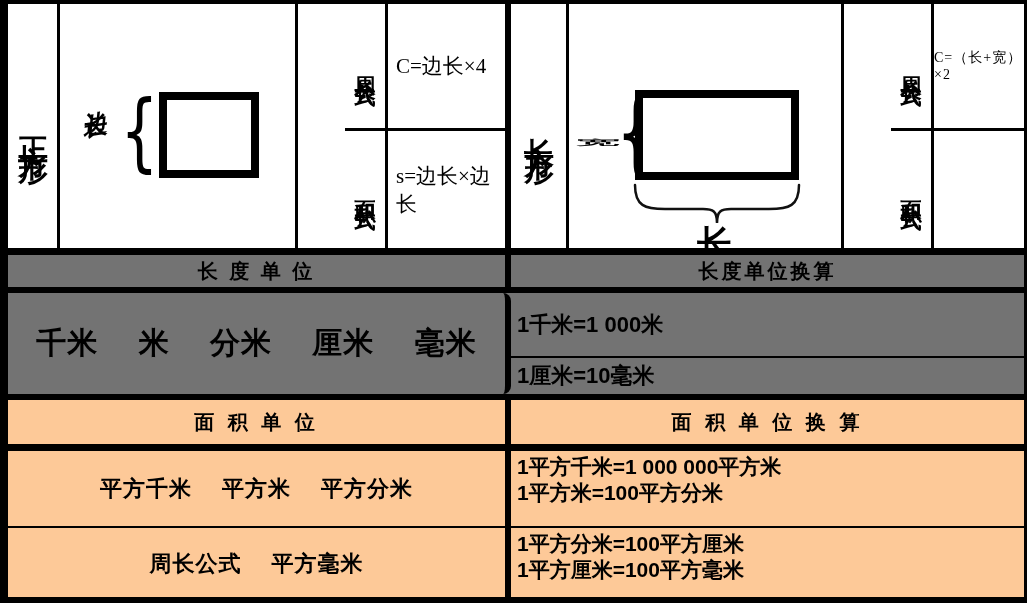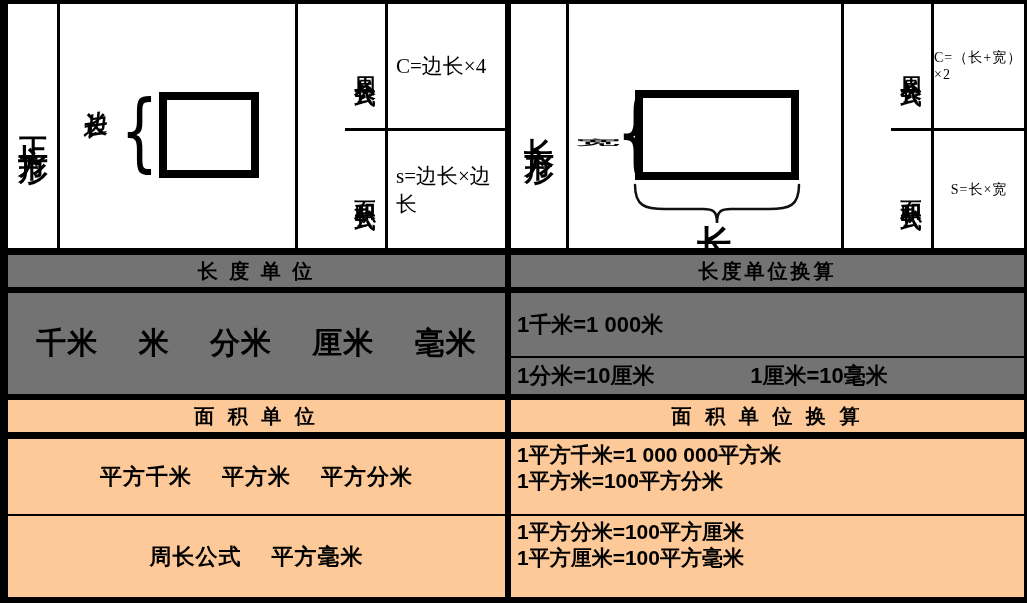--- a/index.html
+++ b/index.html
@@ -98,29 +98,29 @@
   .yellow { background:#737373; }
   .orange { background:#fdc998; }
 
   .yellow-header { height:38px; border-bottom:6px solid #000; }
   .yellow-header .cell-left, .yellow-header .cell-right {
     align-items:center; justify-content:center;
     font-size:20px; font-weight:bold; letter-spacing:3px;
   }
 
   .yellow-body { height:107px; border-bottom:6px solid #000; }
-  .yellow-body .cell-left { font-size:30px; font-weight:bold; letter-spacing:1px; }
+  .yellow-body .cell-left { font-size:30px; font-weight:bold; letter-spacing:1px;border-radius:8px; }
   .yellow-body .cell-right { flex-direction:column; }
   .conv-row { display:flex; align-items:center; padding-left:6px; font-size:22px; font-weight:bold; }
   .conv-row.r1 { height:65px; border-bottom:2px solid #000; }
   .conv-row.r2 { flex:1 1 auto; }
   .conv-row .c1 { width:46%; flex:0 0 auto; }
   .conv-row .c2 { flex:1 1 auto; }
 
-  .orange-header { height:39px; border-bottom:7px solid #000; }
+  .orange-header { height:51px; border-bottom:7px solid #000; }
   .orange-header .cell-left, .orange-header .cell-right {
     align-items:center; justify-content:center;
     font-size:20px; font-weight:bold; letter-spacing:4px;
   }
 
   .orange-row { }
   .orange-row.first { height:77px; border-bottom:2px solid #000; }
   .orange-row.last  { flex:1 1 auto; }
   .orange-row .cell-left { font-size:22px; font-weight:bold; letter-spacing:1px; }
   .orange-row .cell-right { flex-direction:column; justify-content:flex-start; padding:3px 0 16px 6px; }
@@ -163,39 +163,37 @@
         </svg>
         <div class="length-label">长</div>
       </div>
       <div class="formula-part">
         <div class="f-row first">
           <div class="label-cell">周长公式</div>
           <div class="formula-cell small">C=（长+宽）×2</div>
         </div>
         <div class="f-row second">
           <div class="label-cell">面积公式</div>
-          <div class="formula-cell small">S=长×宽</div>
         </div>
       </div>
     </div>
   </div>
 
   <div class="band yellow yellow-header">
     <div class="cell-left">长 度 单 位</div>
     <div class="cell-right">长度单位换算</div>
   </div>
 
   <div class="band yellow yellow-body">
     <div class="cell-left">千米　 米　 分米　 厘米　 毫米</div>
     <div class="cell-right">
       <div class="conv-row r1">
         <span class="c1">1千米=1 000米</span>
       </div>
       <div class="conv-row r2">
-        <span class="c1">1分米=10厘米</span>
         <span class="c2">1厘米=10毫米</span>
       </div>
     </div>
   </div>
 
   <div class="band orange orange-header">
     <div class="cell-left">面 积 单 位</div>
     <div class="cell-right">面 积 单 位 换 算</div>
   </div>
 

